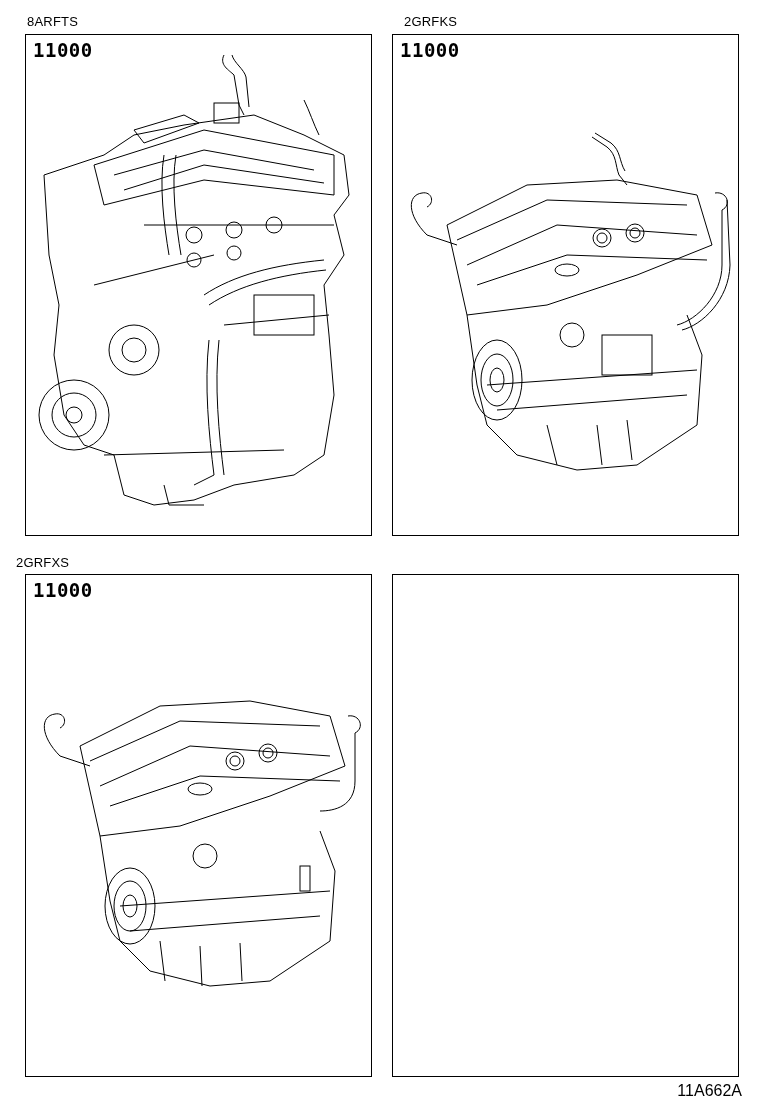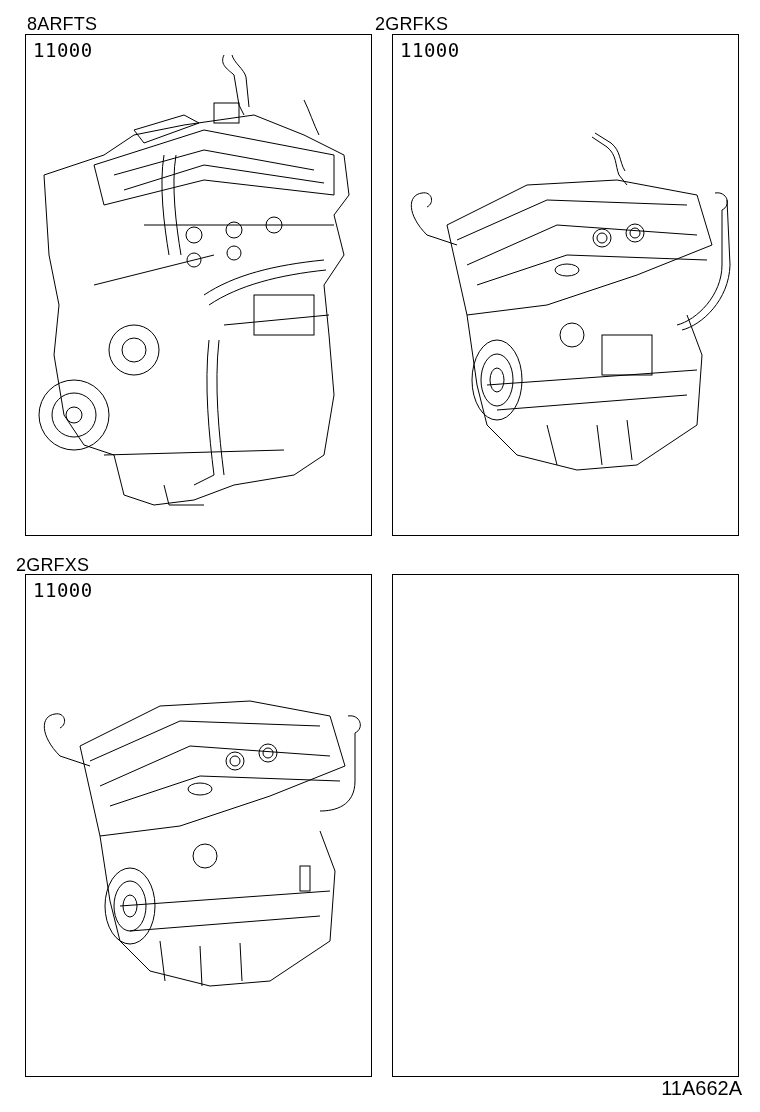--- a/index.html
+++ b/index.html
@@ -1,24 +1,24 @@
 <!DOCTYPE html>
 <html><head>
 <meta charset="utf-8">
 <style>
   html, body { margin:0; padding:0; background:#ffffff; }
   body { width:760px; height:1112px; position:relative; overflow:hidden;
          font-family:"Liberation Sans", sans-serif; color:#000; }
-  .model-label { position:absolute; font-size:18px; letter-spacing:0.2px;text-align:center; }
+  .model-label { position:absolute; font-size:13px; letter-spacing:0.2px;text-align:center; }
   .panel { position:absolute; border:1.5px solid #000; box-sizing:border-box; background:#fff; }
   .part-no { position:absolute; left:7px; top:4px; font-family:"DejaVu Sans Mono", monospace;
-             font-weight:normal; font-size:19px; letter-spacing:0.5px; }
+             font-weight:bold; font-size:19px; letter-spacing:0.5px; }
   .engine { position:absolute; }
   .engine svg { width:100%; height:100%; }
-  .ref-code { position:absolute; right:18px; bottom:12px; font-size:20px; }
+  .ref-code { position:absolute; right:18px; bottom:12px; font-size:16px; }
 </style>
 </head>
 <body>
 
 <div class="model-label" style="left:27px;top:14px;">8ARFTS</div>
 <div class="panel" style="left:25px;top:34px;width:347px;height:502px;">
   <div class="part-no">11000</div>
   <div class="engine" style="left:8px;top:20px;width:330px;height:470px;">
     <svg viewBox="0 0 330 470" fill="none" stroke="#000" stroke-width="1">
 
@@ -57,21 +57,21 @@
         <circle cx="200" cy="175" r="8"></circle>
         <circle cx="240" cy="170" r="8"></circle>
       <circle cx="160" cy="205" r="7"></circle>
         <circle cx="200" cy="198" r="7"></circle>
       <rect x="220" y="240" width="60" height="40"></rect>
       <path d="M130 430 L135 450 L170 450"></path>
     </svg>
   </div>
 </div>
 
-<div class="model-label" style="left:375px;top:14px;">2GRFKS</div>
+<div class="model-label" style="left:404px;top:14px;">2GRFKS</div>
 <div class="panel" style="left:392px;top:34px;width:347px;height:502px;">
   <div class="part-no">11000</div>
   <div class="engine" style="left:4px;top:90px;width:340px;height:350px;">
     <svg viewBox="0 0 340 350" fill="none" stroke="#000" stroke-width="1">
 
       <path d="M30 110 C10 90 10 70 25 68 C35 66 38 78 30 82"></path>
       <path d="M30 110 L60 120"></path>
       <path d="M318 68 C330 66 335 80 325 85 L325 140 C325 170 300 195 280 200"></path>
       <path d="M330 75 L333 140 C332 175 305 200 285 205"></path>
 

